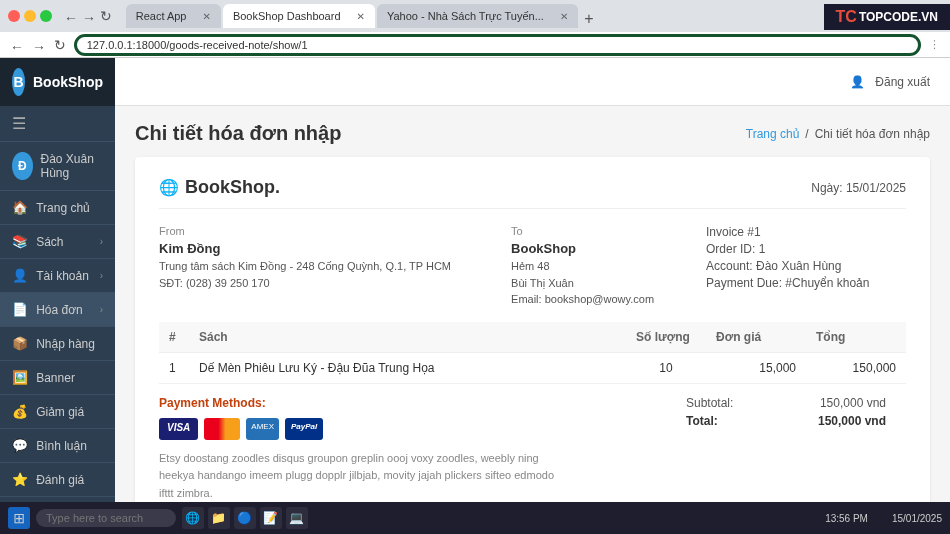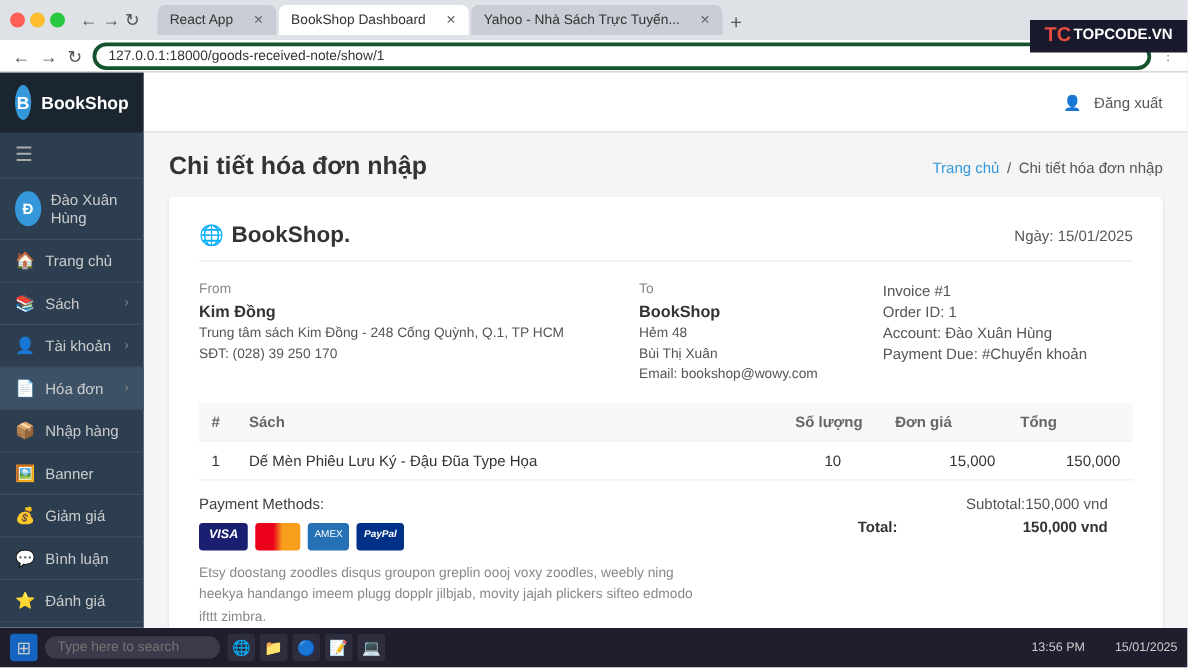--- a/index.html
+++ b/index.html
@@ -143,21 +143,21 @@
     
     .invoice-table { width: 100%; border-collapse: collapse; margin: 12px 0; }
     .invoice-table thead tr { background: #f8f8f8; }
     .invoice-table th { text-align: left; padding: 8px 10px; font-size: 12px; color: #666; border-bottom: 1px solid #eee; font-weight: 600; }
     .invoice-table td { padding: 8px 10px; font-size: 12px; color: #333; border-bottom: 1px solid #f0f0f0; }
     .col-num { width: 30px; }
     .col-sach { }
     .col-sl { width: 80px; text-align: center; }
     .col-dongia { width: 100px; text-align: right; }
     .col-tong { width: 100px; text-align: right; }
-    .payment-label { font-size: 12px; color: #404040; margin-bottom: 8px; font-weight: 400; }
+    .payment-label { font-size: 12px; color: #c2410c; margin-bottom: 8px; font-weight: 700; }
     .payment-cards { display: flex; gap: 6px; margin-bottom: 10px; }
     .card-visa { background: #1a1f71; color: #fff; font-size: 10px; font-weight: bold; padding: 4px 8px; border-radius: 3px; font-style: italic; }
     .card-mc { background: linear-gradient(to right, #eb001b 40%, #f79e1b 60%); width: 36px; height: 22px; border-radius: 3px; position: relative; }
     .card-amex { background: #2671b5; color: #fff; font-size: 8px; font-weight: normal; padding: 4px 5px; border-radius: 3px; }
     .card-paypal { background: #003087; color: #fff; font-size: 8px; font-weight: bold; padding: 4px 6px; border-radius: 3px; font-style: italic; }
 
     .lorem-text { font-size: 11px; color: #888; line-height: 1.6; max-width: 400px; margin-bottom: 12px; }
 
     
     .taskbar {
@@ -180,21 +180,21 @@
     .taskbar-icons { display: flex; gap: 4px; }
     .taskbar-icon { width: 22px; height: 22px; display: flex; align-items: center; justify-content: center; font-size: 12px; color: #ccc; cursor: pointer; background: #2d2d3d; border-radius: 3px; }
     .taskbar-right { display: flex; align-items: center; gap: 24px; font-size: 10px; color: #ccc; }
 
     .right-sidebar { display: flex; flex-direction: column; flex: 1; }
     .invoice-parties-row {
       display: flex; justify-content: space-between;
       margin-bottom: 14px;
     }
     .parties-left { display: flex; gap: 60px; }
-    .subtotal-row { display: flex; justify-content: flex-end; width: 200px; font-size: 12px; color: #555; }
+    .subtotal-row { display: flex; justify-content: space-between; width: 200px; font-size: 12px; color: #555; }
     .total-final-row { display: flex; justify-content: space-between; width: 200px; font-size: 12px; font-weight: bold; color: #333; }
   </style>
 </head>
 <body>
 
 <div class="browser-bar" style="position:relative;">
   <div class="browser-controls">
     <button class="browser-btn btn-close"></button>
     <button class="browser-btn btn-min"></button>
     <button class="browser-btn btn-max"></button>
@@ -212,21 +212,21 @@
     <div class="tab active">
       <span>BookShop Dashboard</span>
       <span class="tab-close">✕</span>
     </div>
     <div class="tab">
       <span>Yahoo - Nhà Sách Trực Tuyến...</span>
       <span class="tab-close">✕</span>
     </div>
     <button class="nav-arrow" style="margin-left:4px;font-size:16px;">+</button>
   </div>
-  <div style="position:absolute;right:0;top:16px;background:#1a1a2e;padding:4px 12px;font-size:12px;font-weight:bold;color:#fff;display:flex;gap:2px;">
+  <div style="position:absolute;right:0;top:4px;background:#1a1a2e;padding:4px 12px;font-size:12px;font-weight:bold;color:#fff;display:flex;align-items:center;gap:2px;">
     <span style="color:#e74c3c;font-size:16px;font-weight:900;">TC</span>
     <span>TOPCODE.VN</span>
   </div>
 </div>
 
 <div class="address-bar-row">
   <button class="nav-arrow">←</button>
   <button class="nav-arrow">→</button>
   <button class="nav-arrow">↻</button>
   <input class="address-input" type="text" value="127.0.0.1:18000/goods-received-note/show/1" style="">
@@ -371,21 +371,21 @@
                 <th class="col-num">#</th>
                 <th class="col-sach">Sách</th>
                 <th class="col-sl">Số lượng</th>
                 <th class="col-dongia">Đơn giá</th>
                 <th class="col-tong">Tổng</th>
               </tr>
             </thead>
             <tbody>
               <tr>
                 <td>1</td>
-                <td>Dế Mèn Phiêu Lưu Ký - Đậu Đũa Type Họa</td>
+                <td>Dế Mèn Phiêu Lưu Ký - Đậu Đũa Trung Họa</td>
                 <td class="col-sl">10</td>
                 <td class="col-dongia">15,000</td>
                 <td class="col-tong">150,000</td>
               </tr>
             </tbody>
           </table>
 
           <div style="display:flex; justify-content:space-between; align-items:flex-start; margin-top:12px;">
 
             <div style="flex:1;">

